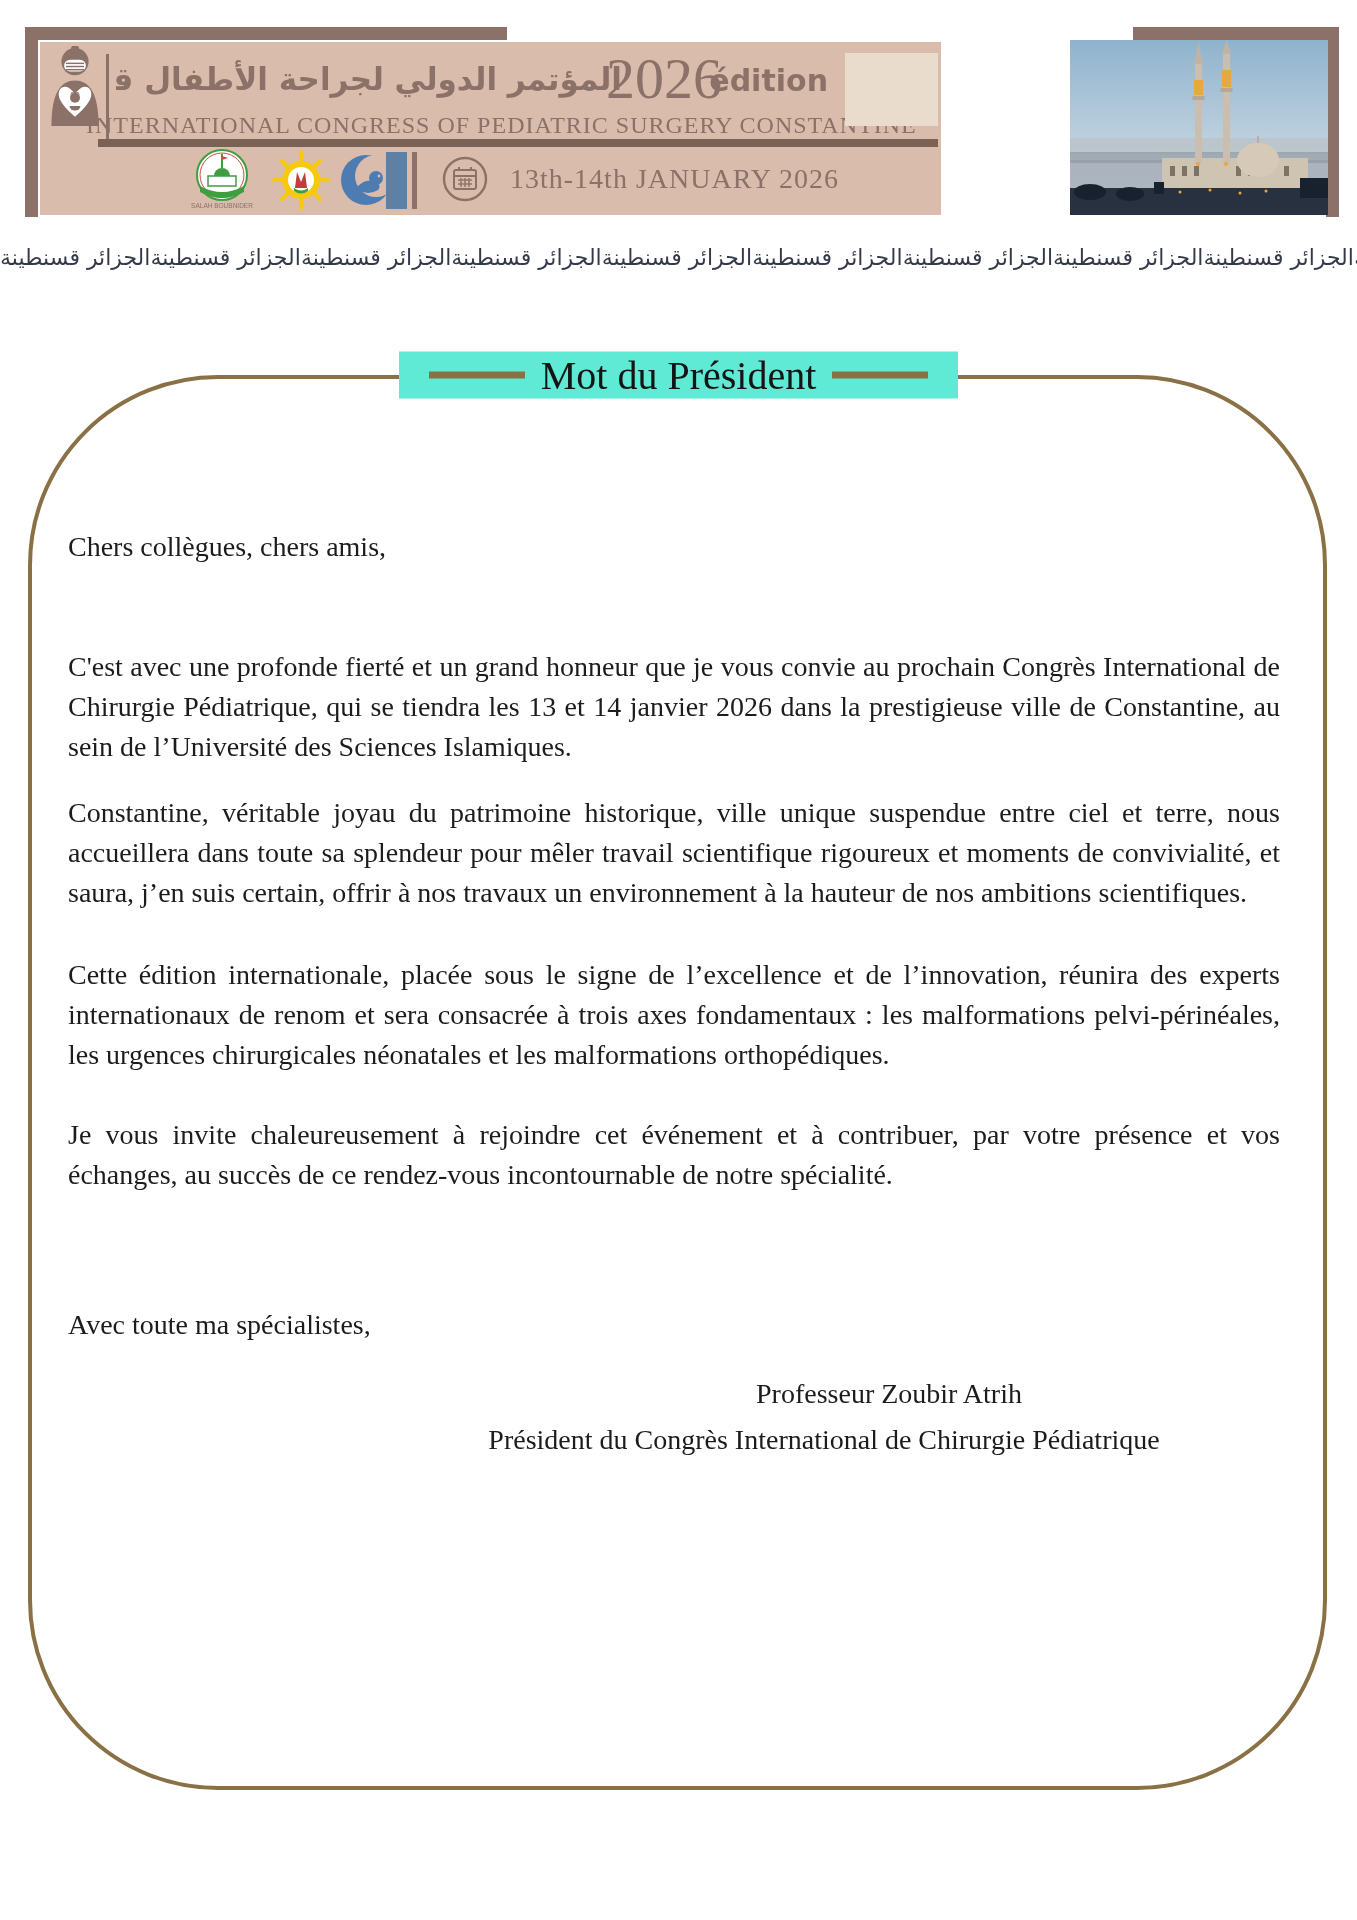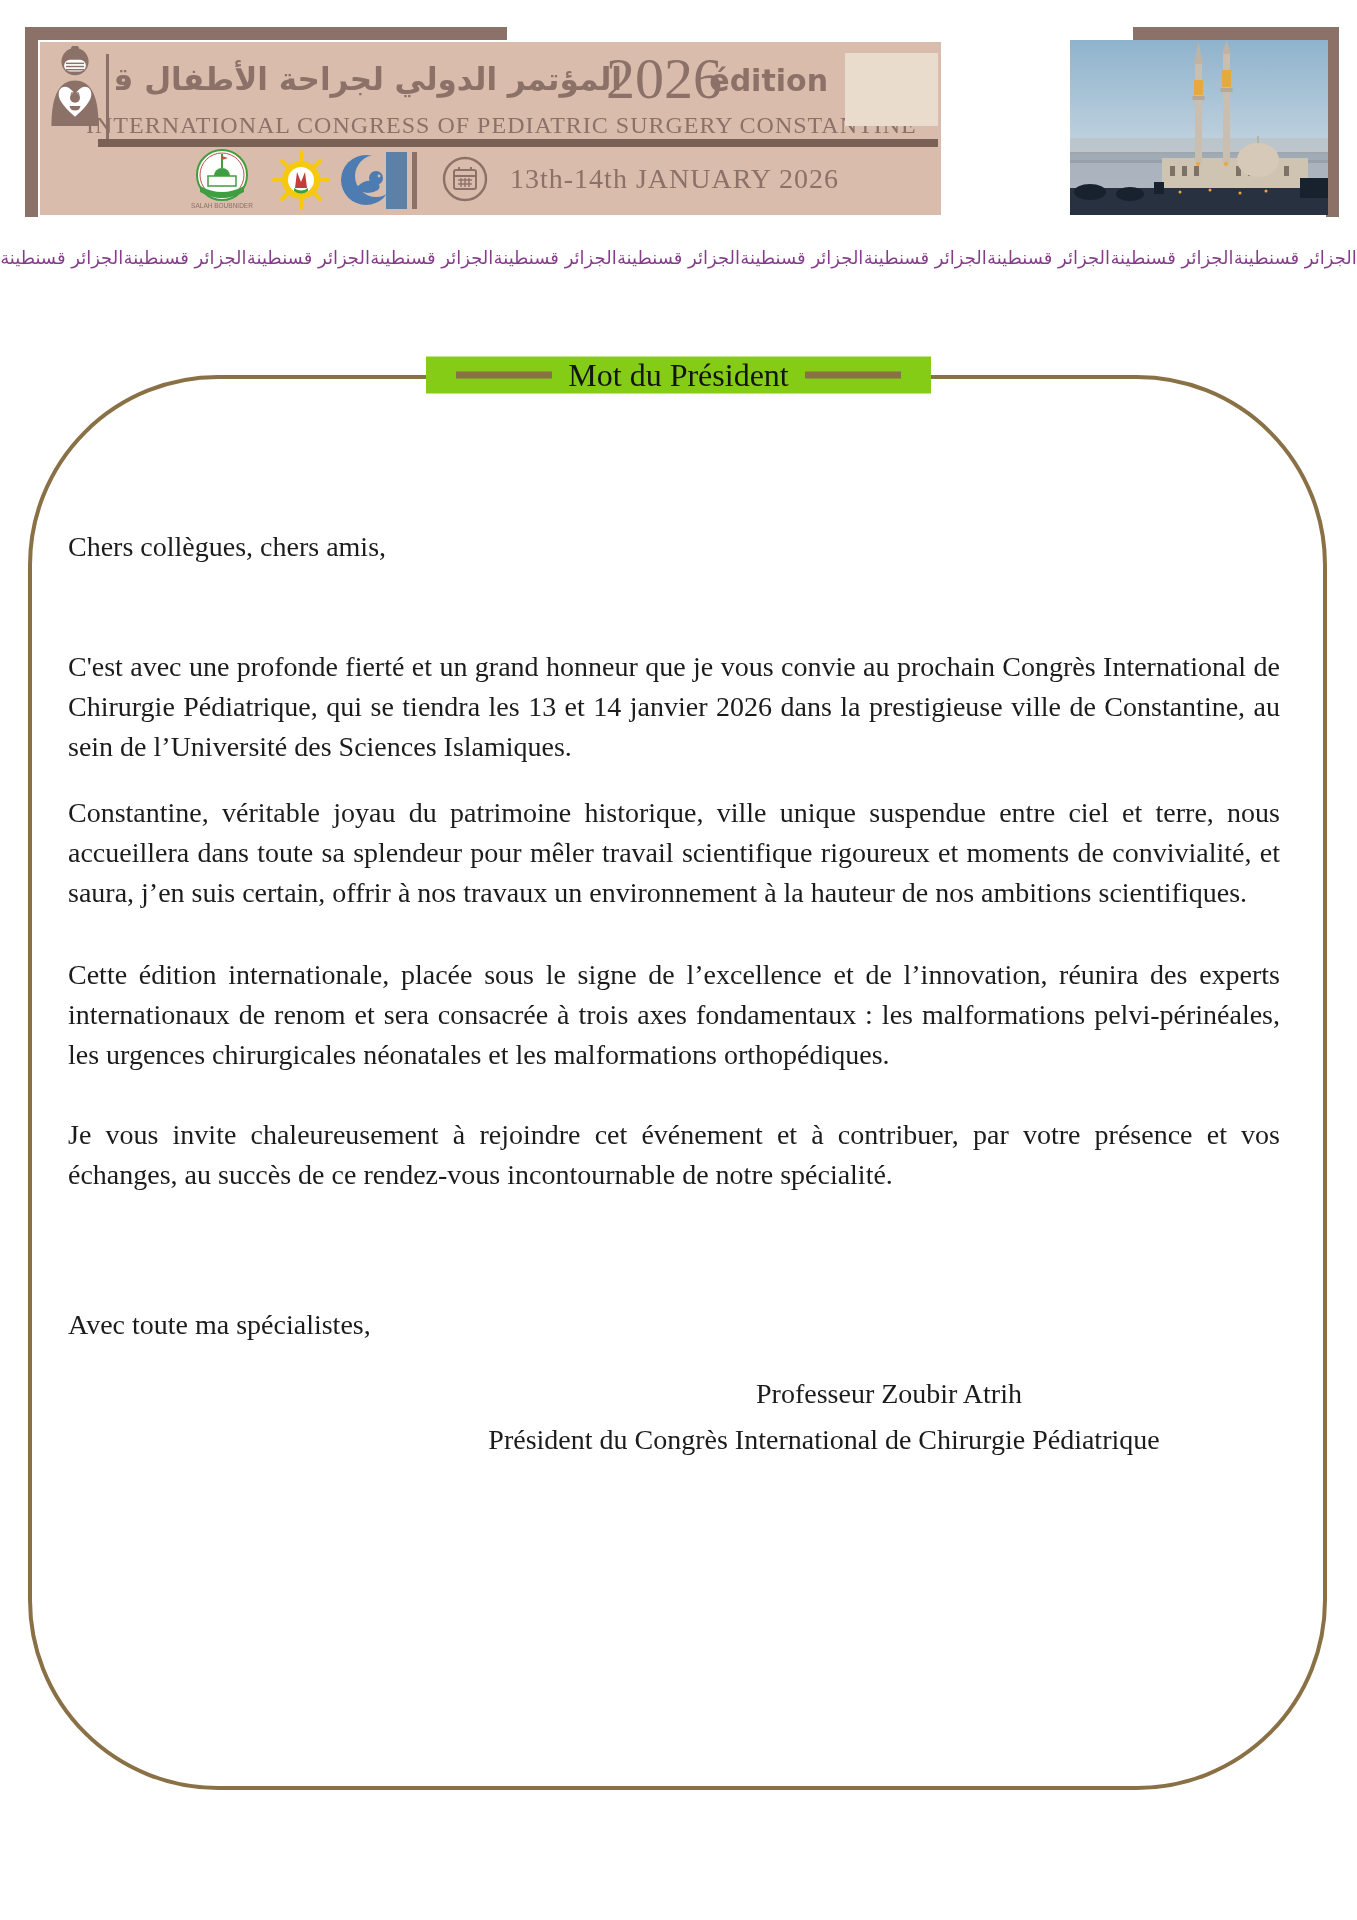--- a/index.html
+++ b/index.html
@@ -37,29 +37,29 @@
   .cal-icon{left:402px;top:114px;width:46px;height:46px;}
   .date-line{left:470px;top:116px;font-size:28px;line-height:42px;color:#8b7168;
       letter-spacing:1px;white-space:nowrap;}
 
   
   .photo{position:absolute;left:1070px;top:40px;width:258px;height:175px;overflow:hidden;}
 
   
   .strip{position:absolute;left:0;top:231px;width:1357px;height:52px;display:flex;
       align-items:center;justify-content:space-around;overflow:hidden;white-space:nowrap;}
-  .strip span{font-family:"DejaVu Sans",sans-serif;font-size:18px;color:#701a75;opacity:.85;
+  .strip span{font-family:"DejaVu Sans",sans-serif;font-size:22px;color:#0f172a;opacity:.85;
       direction:rtl;flex:0 0 auto;}
 
   
   .frame{position:absolute;left:28px;top:375px;width:1299px;height:1415px;
       border:4px solid #8a7045;border-radius:190px;}
   .frame-title{position:absolute;left:0;right:0;top:375px;margin:auto;width:max-content;
-      transform:translateY(-50%);background:#84cc16;padding:0 30px;display:flex;
-      align-items:center;gap:16px;font-size:32px;color:#141414;}
+      transform:translateY(-50%);background:#5eead4;padding:0 30px;display:flex;
+      align-items:center;gap:16px;font-size:40px;color:#141414;}
   .frame-title .dash{width:96px;height:7px;background:#8a7045;flex:0 0 auto;}
 
   
   .letter{position:absolute;left:68px;top:375px;width:1212px;font-size:28px;
       line-height:40px;color:#1c1c1c;}
   .letter p{margin:0;text-align:justify;}
   .salutation{margin:0 0 0 0;padding-top:152px;text-align:left !important;}
   .p1{margin-top:80px !important;margin-bottom:26px !important;}
   .p2{margin-bottom:42px !important;}
   .p3{margin-bottom:40px !important;}

